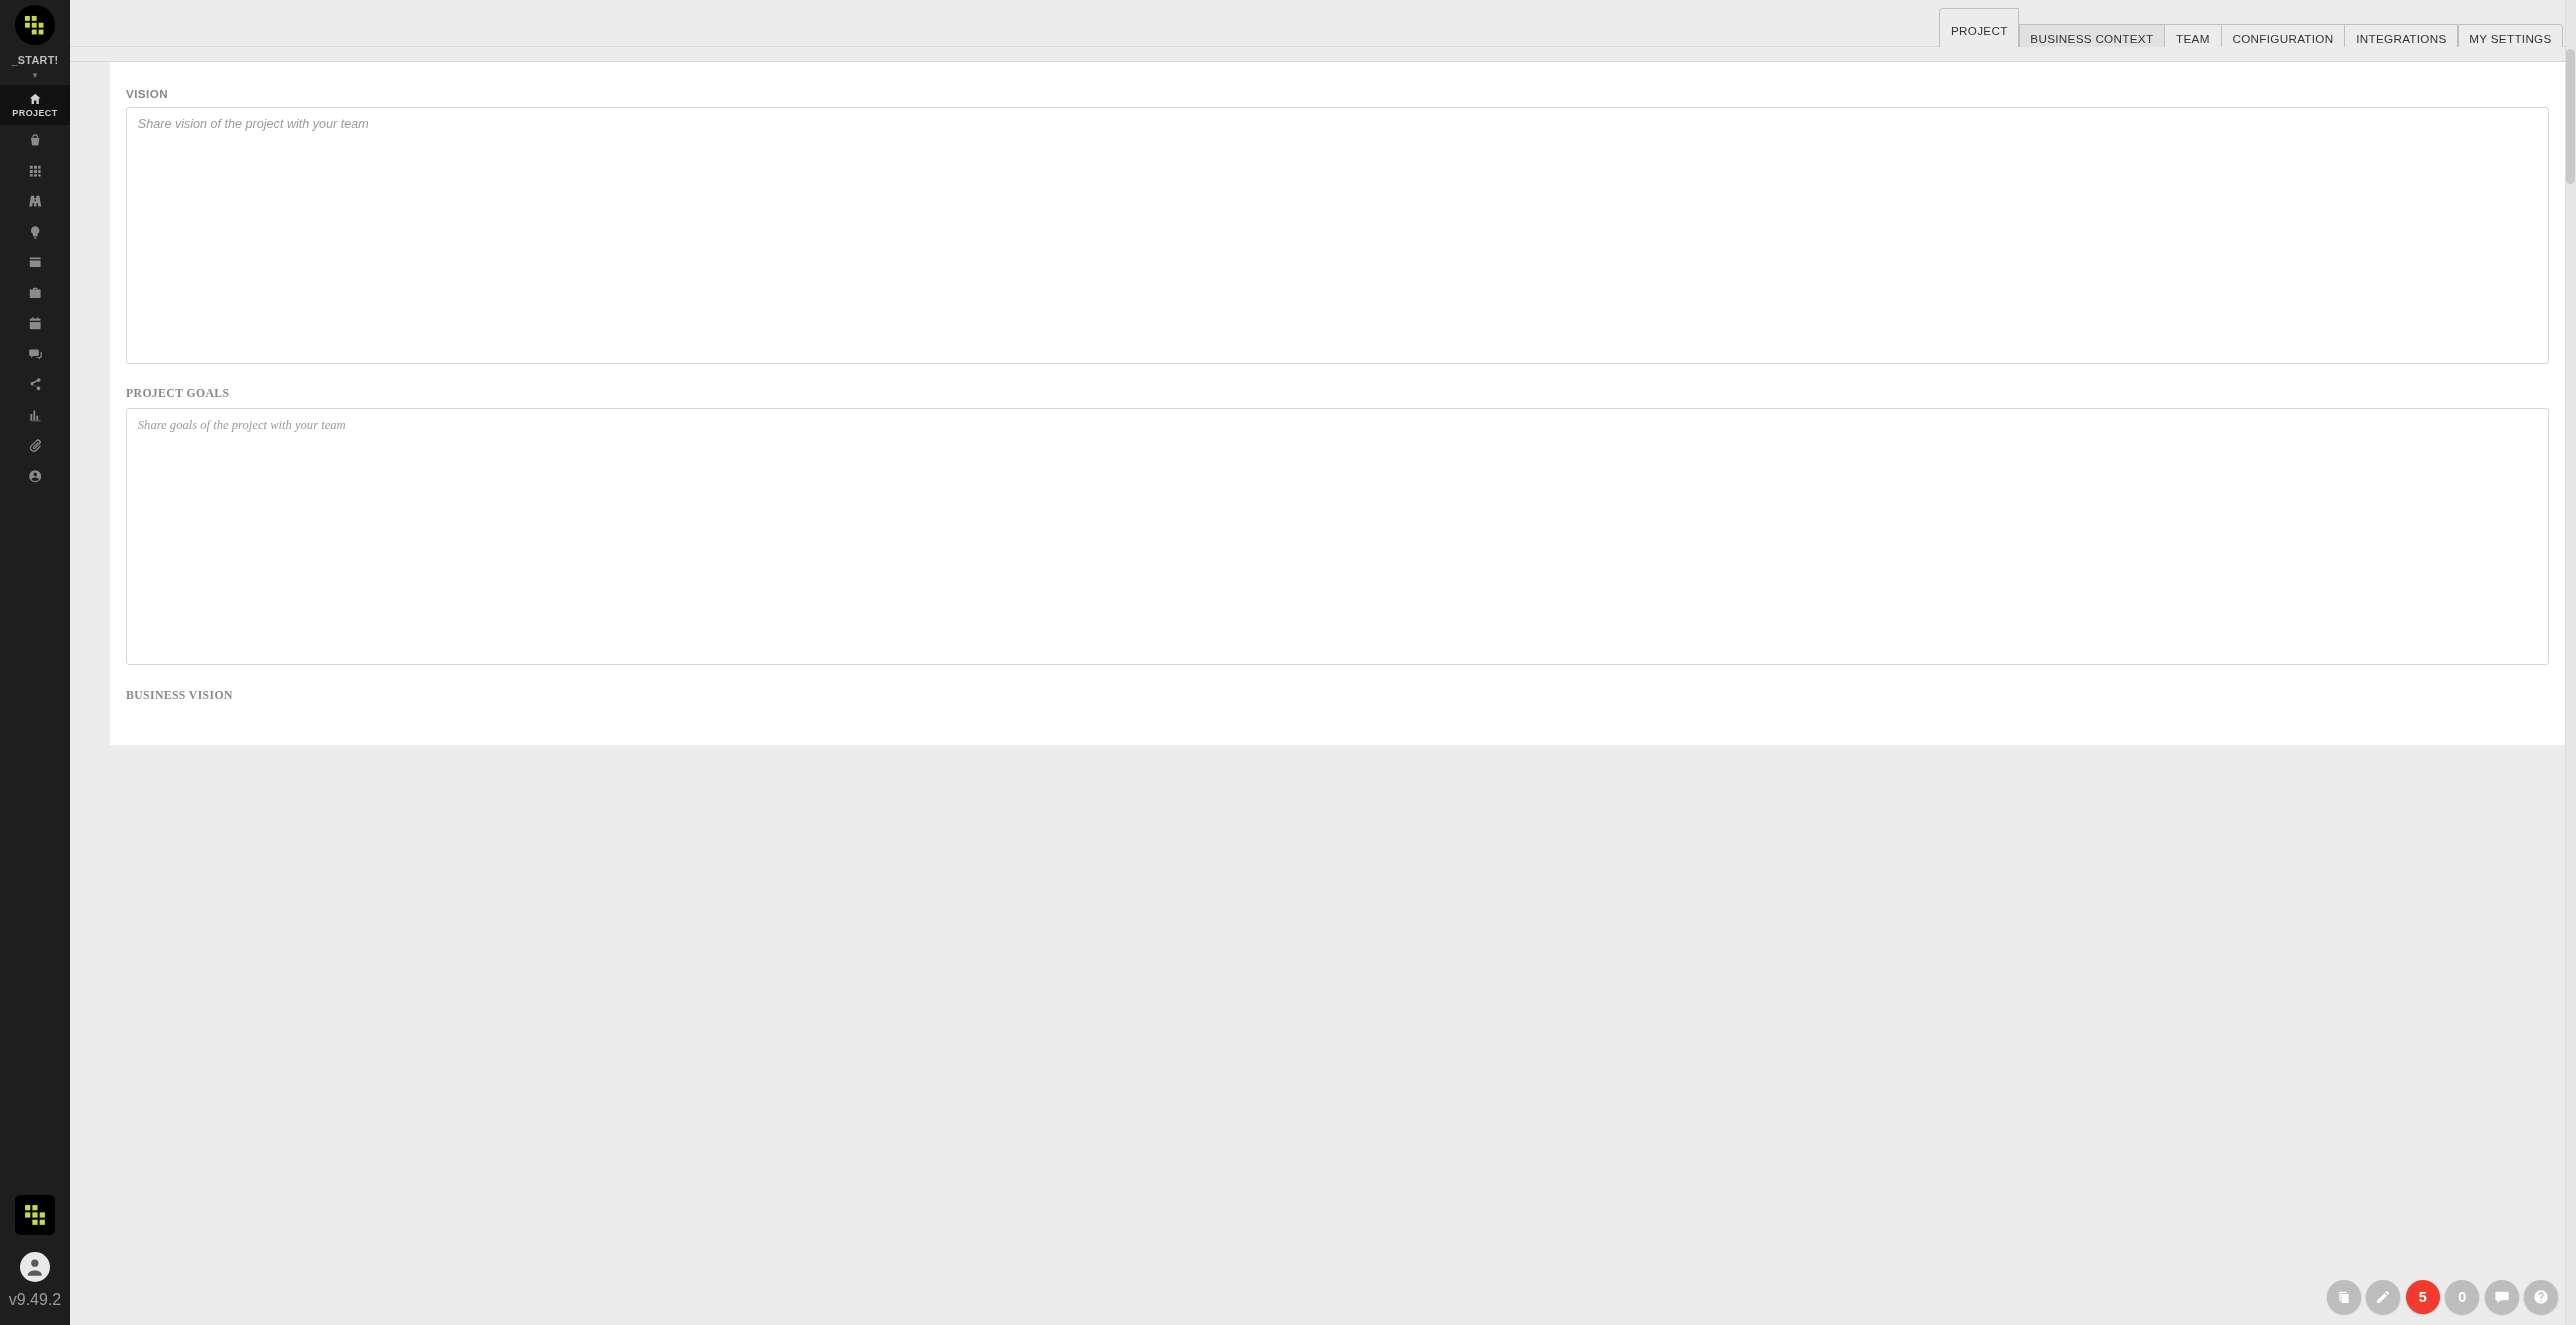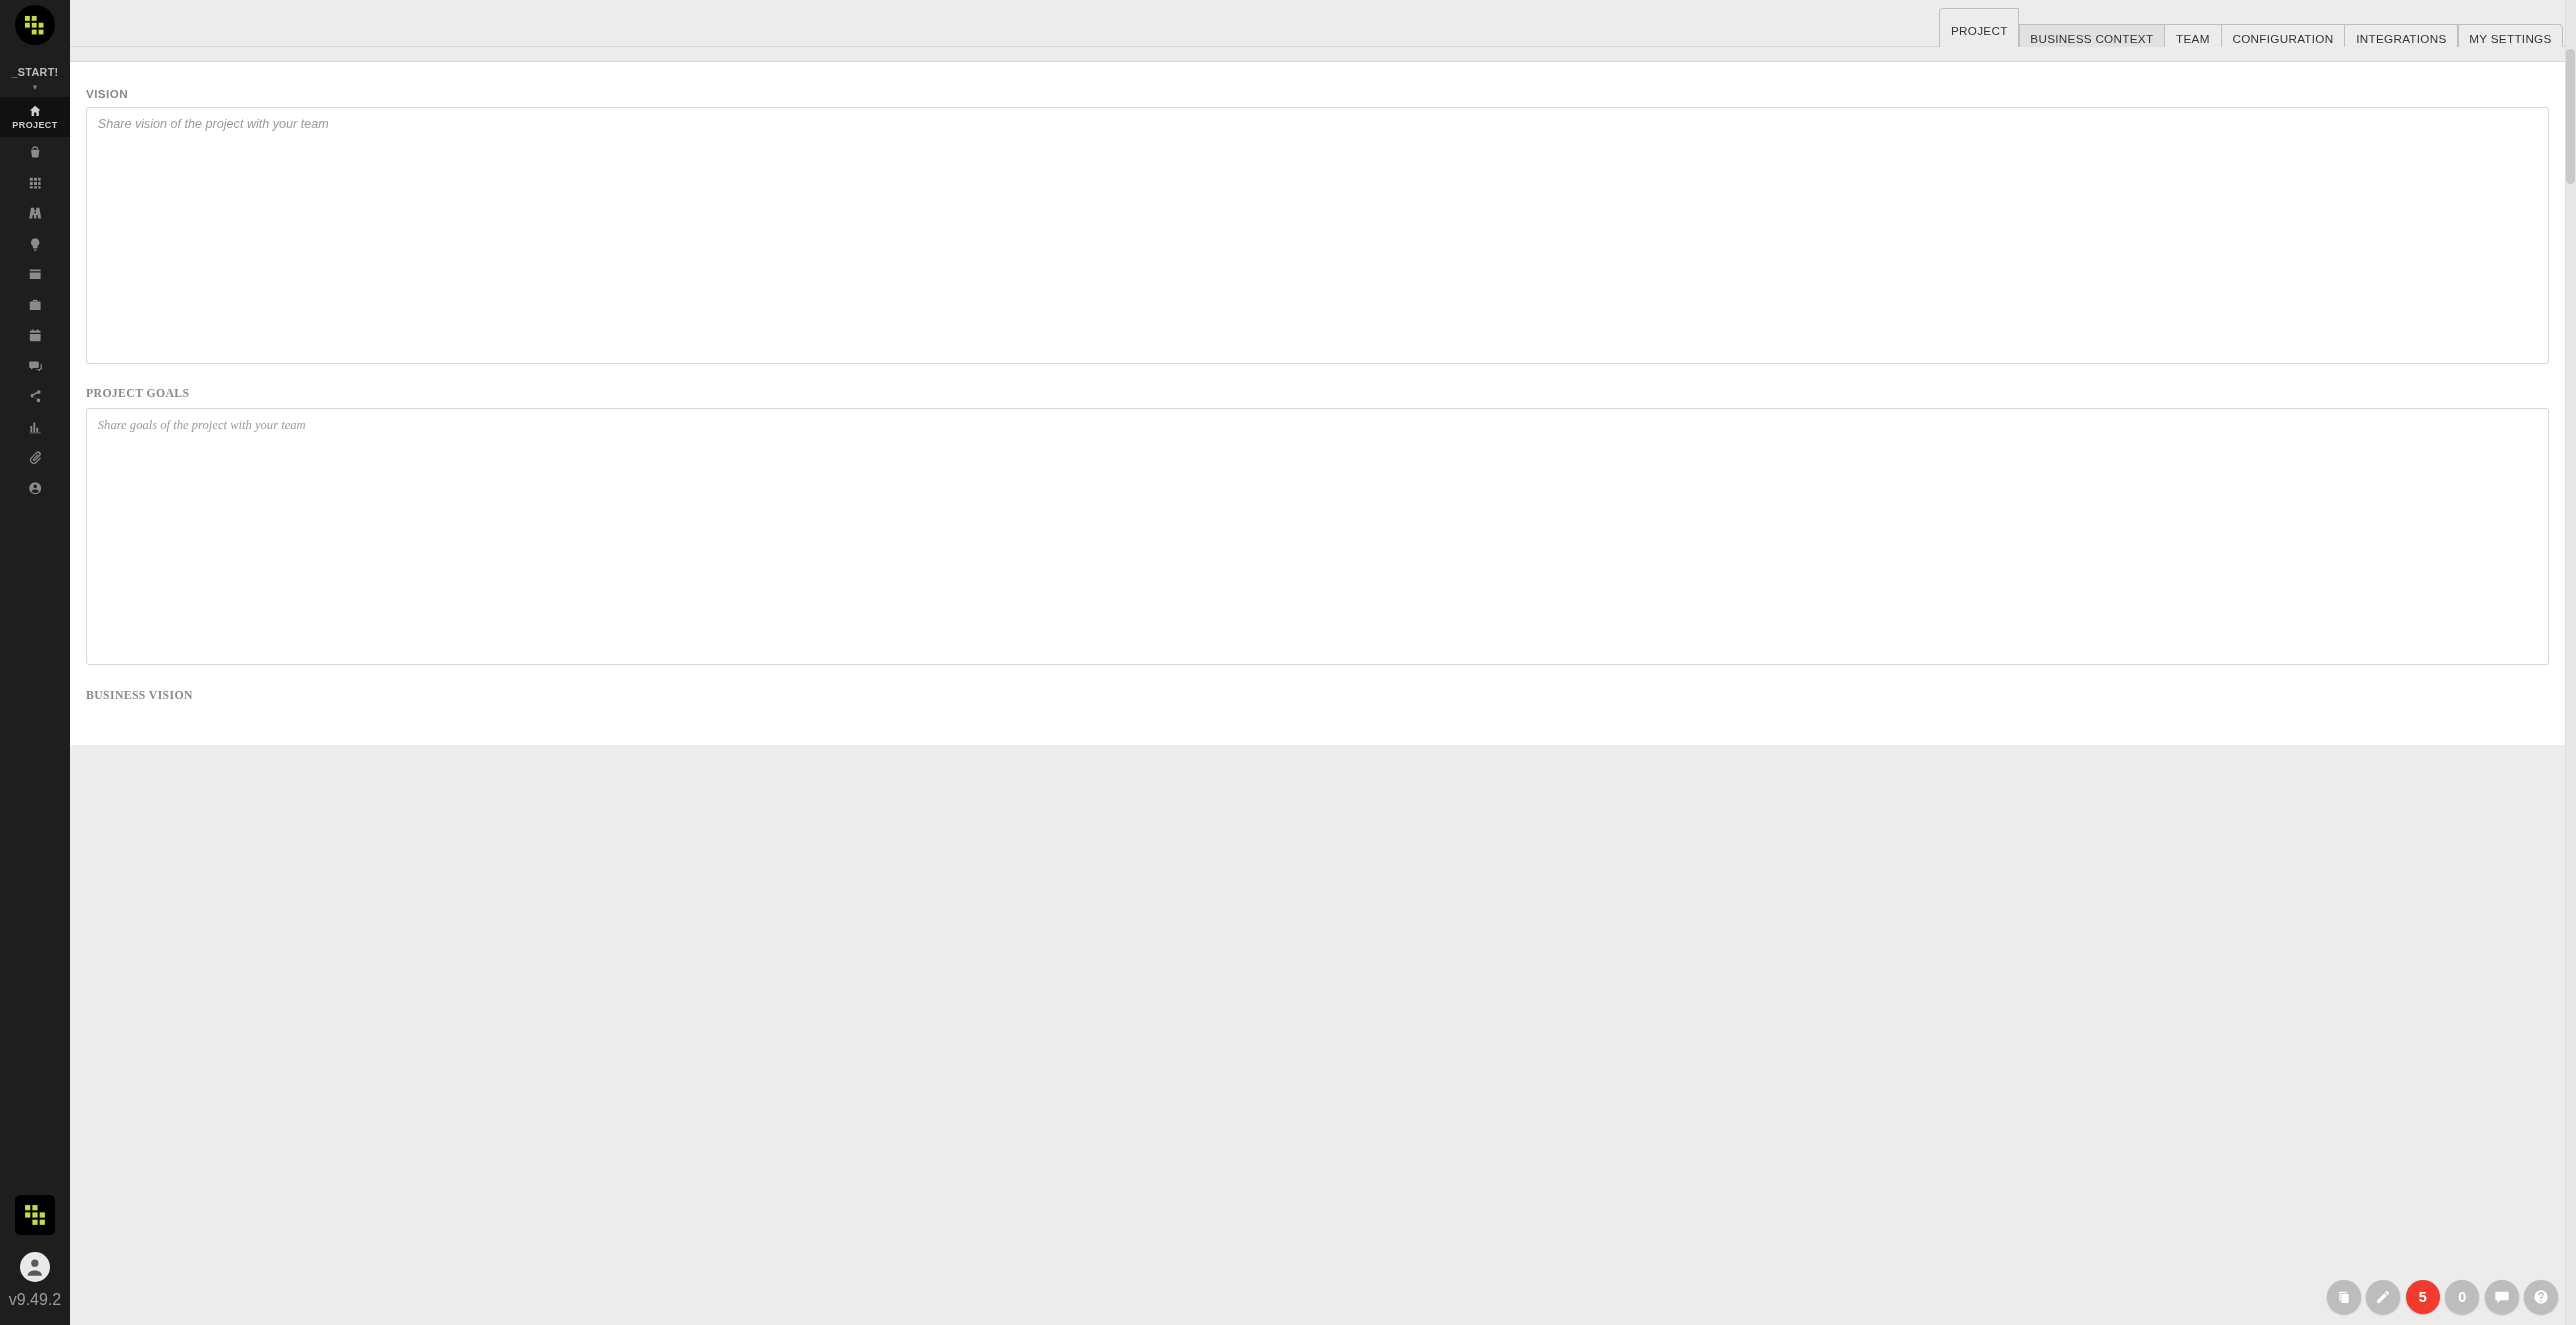--- a/index.html
+++ b/index.html
@@ -6,21 +6,21 @@
 html, body { width: 100%; height: 100%; font-family: "Helvetica Neue", Helvetica, Arial, sans-serif; overflow: hidden; }
 
 
 .sidebar {
   position: fixed; left: 0; top: 0; bottom: 0; width: 70px;
   background: #1e1e1e; color: #9a9a9a; display: flex; flex-direction: column;
 }
 .sb-logo-wrap { padding: 5.4px 0 0 0; display:flex; justify-content:center; }
 .sb-logo { width: 40px; height: 40px; border-radius: 50%; background: #000; display:flex; align-items:center; justify-content:center; }
 .sb-logo svg { width: 23.4px; height: 23.4px; }
-.sb-title { text-align:center; font-size:10.8px; font-weight:600; color:#bcbcbc; margin-top:21px; letter-spacing:0.3px; }
+.sb-title { text-align:center; font-size:10.8px; font-weight:600; color:#bcbcbc; margin-top:9px; letter-spacing:0.3px; }
 .sb-caret { text-align:center; color:#7d7d7d; font-size:9px; margin-top:3.6px; margin-bottom:5.4px; }
 
 .sb-items { display:flex; flex-direction:column; }
 .sb-item {
   height: 30.5px; display:flex; flex-direction:column; align-items:center; justify-content:center;
   color:#8b8b8b; cursor:pointer;
 }
 .sb-item.active {
   height: 40px; background:#111; color:#cfcfcf;
 }
@@ -53,21 +53,21 @@
   letter-spacing:0.3px;
 }
 .tab-btn + .tab-btn { margin-left:-0.9px;margin-top:16px; }
 .tab-btn:first-child { border-top-left-radius:3.6px; border-bottom-left-radius:3.6px; }
 .tab-btn:last-child  { border-top-right-radius:3.6px; border-bottom-right-radius:3.6px; }
 .tab-btn.active { background:#e1e1e1; }
 
 .subbar { position:absolute; left:0; right:10.8px; top:47px; height:15.3px; background:#ececec; border-bottom:0.9px solid #d7d7d7; }
 
 .content-scroll { position:absolute; left:0; right:10.8px; top:62px; bottom:0; overflow-y:auto; }
-.content { background:#ffffff; padding: 21.6px 16px 36px 16px; }
+.content { background:#ffffff; padding: 21.6px 16px 36px 16px; margin-left: 40px; }
 
 .section-label { font-size:11.7px; font-weight:700; letter-spacing:0.4px; color:#8a8a8a; margin: 3.6px 0 7.2px 0; }
 
 .big-textarea {
   width:100%; border:0.9px solid #d6d6d6; border-radius:3px; background:#fff;
   min-height:257px; resize:none; padding:9px 10.8px;
   font-family: inherit; font-size:12.6px; color:#333;
   font-style:italic;
 }
 .big-textarea::placeholder { color:#9b9b9b; font-style:italic; }

